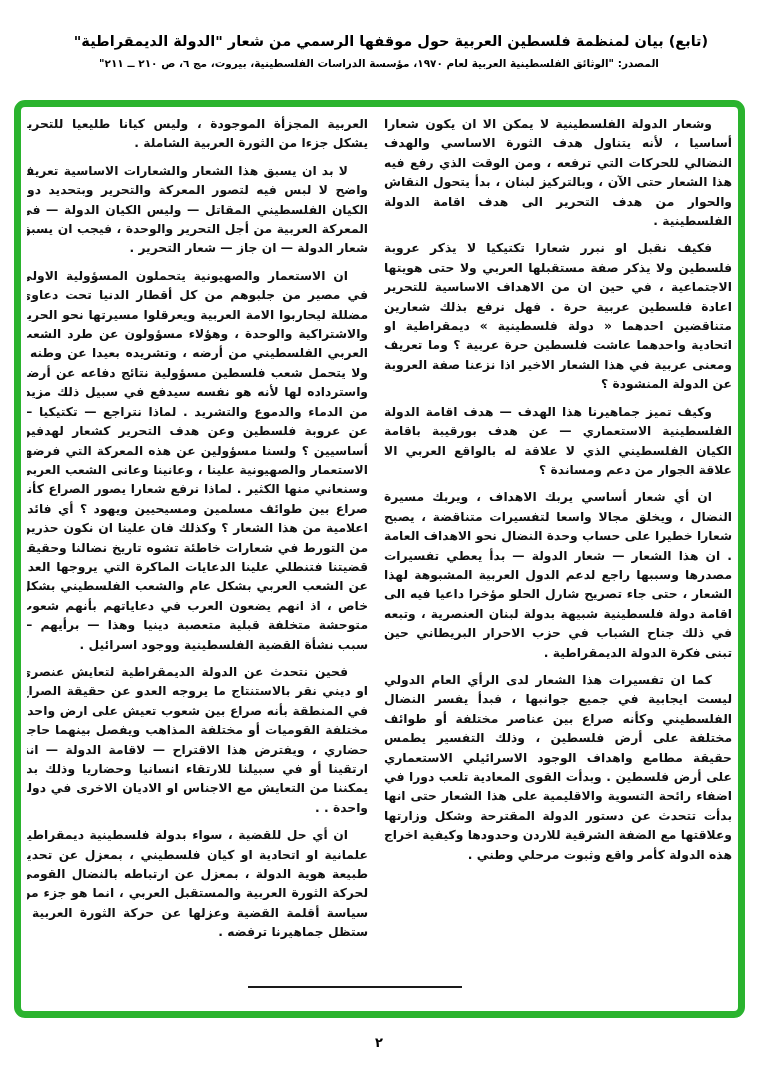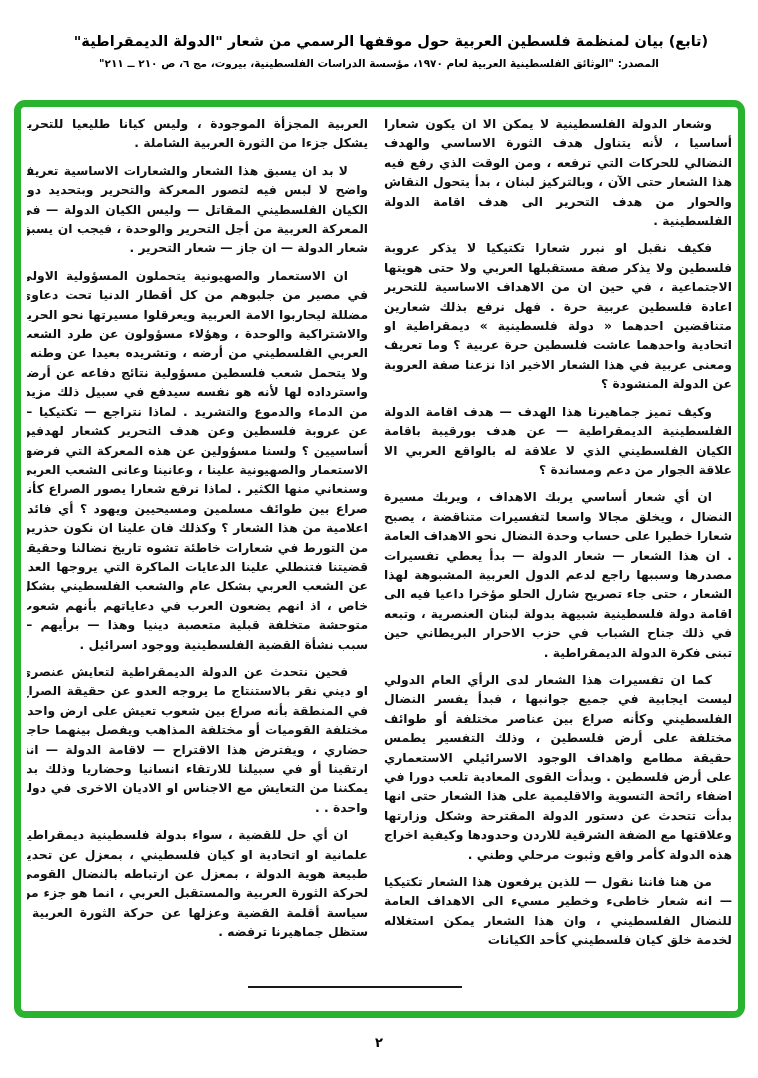--- a/index.html
+++ b/index.html
@@ -58,24 +58,23 @@
 <div class="header">
   <div class="title">(تابع) بيان لمنظمة فلسطين العربية حول موقفها الرسمي من شعار "الدولة الديمقراطية"</div>
   <div class="source">المصدر: "الوثائق الفلسطينية العربية لعام ١٩٧٠، مؤسسة الدراسات الفلسطينية، بيروت، مج ٦، ص ٢١٠ ــ ٢١١"</div>
 </div>
 
 <div class="doc-frame">
   <div class="columns">
     <div class="col">
       <p>وشعار الدولة الفلسطينية لا يمكن الا ان يكون شعارا أساسيا ، لأنه يتناول هدف الثورة الاساسي والهدف النضالي للحركات التي ترفعه ، ومن الوقت الذي رفع فيه هذا الشعار حتى الآن ، وبالتركيز لبنان ، بدأ يتحول النقاش والحوار من هدف التحرير الى هدف اقامة الدولة الفلسطينية .</p>
       <p>فكيف نقبل او نبرر شعارا تكتيكيا لا يذكر عروبة فلسطين ولا يذكر صفة مستقبلها العربي ولا حتى هويتها الاجتماعية ، في حين ان من الاهداف الاساسية للتحرير اعادة فلسطين عربية حرة . فهل نرفع بذلك شعارين متناقضين احدهما « دولة فلسطينية » ديمقراطية او اتحادية واحدهما عاشت فلسطين حرة عربية ؟ وما تعريف ومعنى عربية في هذا الشعار الاخير اذا نزعنا صفة العروبة عن الدولة المنشودة ؟</p>
-      <p>وكيف تميز جماهيرنا هذا الهدف — هدف اقامة الدولة الفلسطينية الديمقراطية — عن هدف بورقيبة باقامة الكيان الفلسطيني الذي لا علاقة له بالواقع العربي الا علاقة الجوار من دعم ومساندة ؟</p>
+      <p>وكيف تميز جماهيرنا هذا الهدف — هدف اقامة الدولة الفلسطينية الاستعماري — عن هدف بورقيبة باقامة الكيان الفلسطيني الذي لا علاقة له بالواقع العربي الا علاقة الجوار من دعم ومساندة ؟</p>
       <p>ان أي شعار أساسي يربك الاهداف ، ويربك مسيرة النضال ، ويخلق مجالا واسعا لتفسيرات متناقضة ، يصبح شعارا خطيرا على حساب وحدة النضال نحو الاهداف العامة . ان هذا الشعار — شعار الدولة — بدأ يعطي تفسيرات مصدرها وسببها راجع لدعم الدول العربية المشبوهة لهذا الشعار ، حتى جاء تصريح شارل الحلو مؤخرا داعيا فيه الى اقامة دولة فلسطينية شبيهة بدولة لبنان العنصرية ، وتبعه في ذلك جناح الشباب في حزب الاحرار البريطاني حين تبنى فكرة الدولة الديمقراطية .</p>
       <p>كما ان تفسيرات هذا الشعار لدى الرأي العام الدولي ليست ايجابية في جميع جوانبها ، فبدأ يفسر النضال الفلسطيني وكأنه صراع بين عناصر مختلفة أو طوائف مختلفة على أرض فلسطين ، وذلك التفسير يطمس حقيقة مطامع واهداف الوجود الاسرائيلي الاستعماري على أرض فلسطين . وبدأت القوى المعادية تلعب دورا في اضفاء رائحة التسوية والاقليمية على هذا الشعار حتى انها بدأت تتحدث عن دستور الدولة المقترحة وشكل وزارتها وعلاقتها مع الضفة الشرقية للاردن وحدودها وكيفية اخراج هذه الدولة كأمر واقع وثبوت مرحلي وطني .</p>
-      <p>من هنا فاننا نقول — للذين يرفعون هذا الشعار تكتيكيا — انه شعار خاطىء وخطير مسيء الى الاهداف العامة للنضال الفلسطيني ، وان هذا الشعار يمكن استغلاله لخدمة خلق كيان فلسطيني كأحد الكيانات</p>
     </div>
     <div class="col">
       <p class="no-indent">العربية المجزأة الموجودة ، وليس كيانا طليعيا للتحرير يشكل جزءا من الثورة العربية الشاملة .</p>
       <p>لا بد ان يسبق هذا الشعار والشعارات الاساسية تعريف واضح لا لبس فيه لتصور المعركة والتحرير وبتحديد دور الكيان الفلسطيني المقاتل — وليس الكيان الدولة — في المعركة العربية من أجل التحرير والوحدة ، فيجب ان يسبق شعار الدولة — ان جاز — شعار التحرير .</p>
       <p>ان الاستعمار والصهيونية يتحملون المسؤولية الاولى في مصير من جلبوهم من كل أقطار الدنيا تحت دعاوى مضللة ليحاربوا الامة العربية ويعرقلوا مسيرتها نحو الحرية والاشتراكية والوحدة ، وهؤلاء مسؤولون عن طرد الشعب العربي الفلسطيني من أرضه ، وتشريده بعيدا عن وطنه ، ولا يتحمل شعب فلسطين مسؤولية نتائج دفاعه عن أرضه واسترداده لها لأنه هو نفسه سيدفع في سبيل ذلك مزيدا من الدماء والدموع والتشريد . لماذا نتراجع — تكتيكيا — عن عروبة فلسطين وعن هدف التحرير كشعار لهدفين أساسيين ؟ ولسنا مسؤولين عن هذه المعركة التي فرضها الاستعمار والصهيونية علينا ، وعانينا وعانى الشعب العربي وسنعاني منها الكثير . لماذا نرفع شعارا يصور الصراع كأنه صراع بين طوائف مسلمين ومسيحيين ويهود ؟ أي فائدة اعلامية من هذا الشعار ؟ وكذلك فان علينا ان نكون حذرين من التورط في شعارات خاطئة تشوه تاريخ نضالنا وحقيقة قضيتنا فتنطلي علينا الدعايات الماكرة التي يروجها العدو عن الشعب العربي بشكل عام والشعب الفلسطيني بشكل خاص ، اذ انهم يضعون العرب في دعاياتهم بأنهم شعوب متوحشة متخلفة قبلية متعصبة دينيا وهذا — برأيهم — سبب نشأة القضية الفلسطينية ووجود اسرائيل .</p>
       <p>فحين نتحدث عن الدولة الديمقراطية لتعايش عنصري او ديني نقر بالاستنتاج ما يروجه العدو عن حقيقة الصراع في المنطقة بأنه صراع بين شعوب تعيش على ارض واحدة مختلفة القوميات أو مختلفة المذاهب ويفصل بينهما حاجز حضاري ، ويفترض هذا الاقتراح — لاقامة الدولة — اننا ارتقينا أو في سبيلنا للارتقاء انسانيا وحضاريا وذلك بدء يمكننا من التعايش مع الاجناس او الاديان الاخرى في دولة واحدة . .</p>
       <p>ان أي حل للقضية ، سواء بدولة فلسطينية ديمقراطية علمانية او اتحادية او كيان فلسطيني ، بمعزل عن تحديد طبيعة هوية الدولة ، بمعزل عن ارتباطه بالنضال القومي لحركة الثورة العربية والمستقبل العربي ، انما هو جزء من سياسة أقلمة القضية وعزلها عن حركة الثورة العربية ، ستظل جماهيرنا ترفضه .</p>
     </div>
   </div>
 </div>

